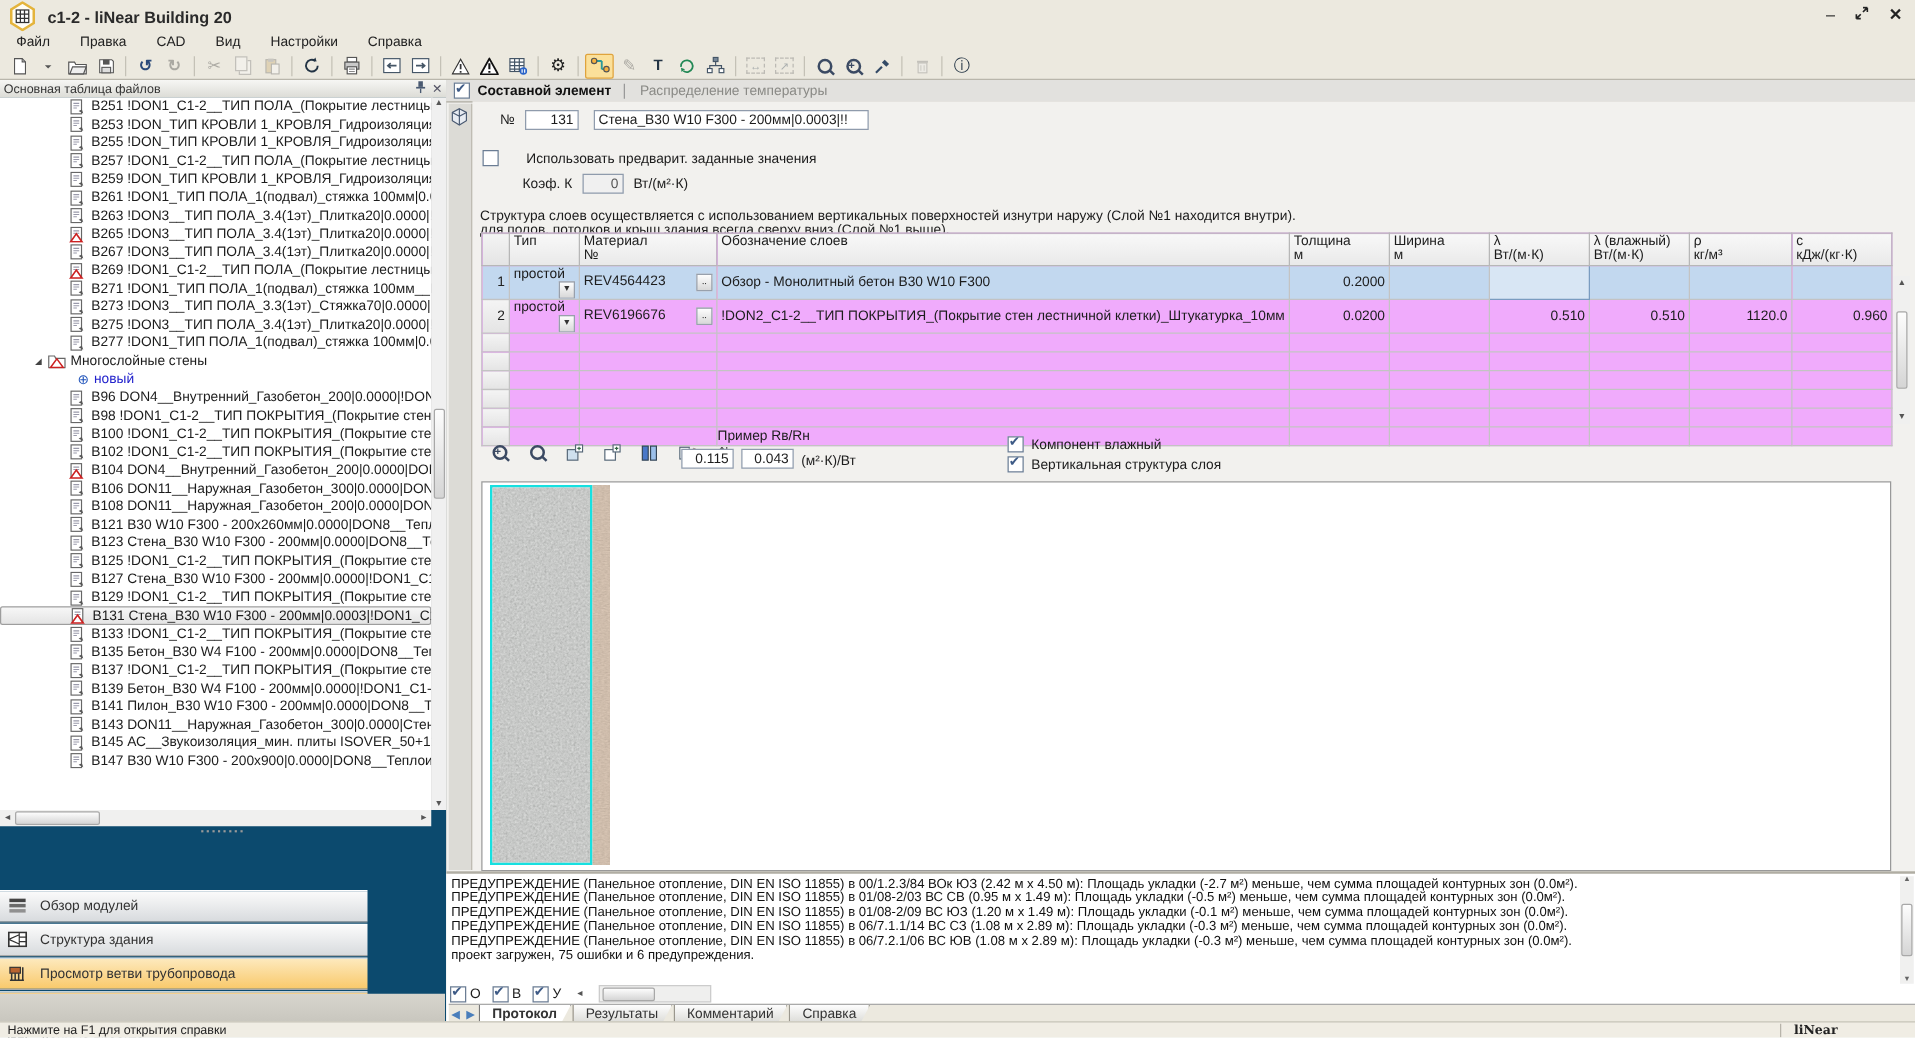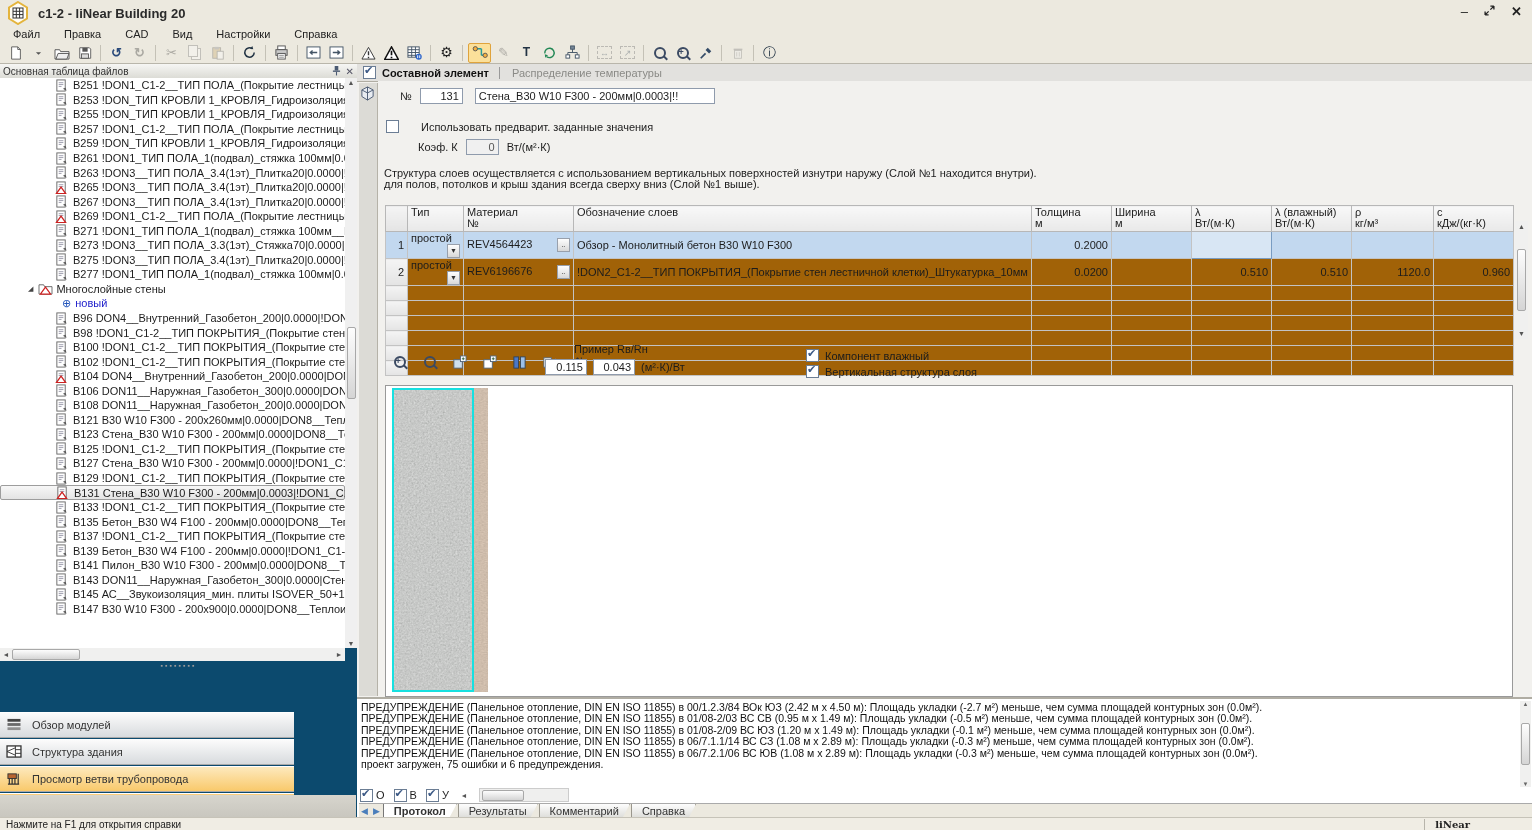--- a/index.html
+++ b/index.html
@@ -62,33 +62,33 @@
   .lbl{color:#1c1c1c;}
   .field{background:#fff;border:1px solid #8f9bac;font-size:11px;padding:0 3px;display:inline-flex;align-items:center;box-sizing:border-box;height:16px;}
   .field.num{justify-content:flex-end;}
   .field.ro{background:#f0f0f0;color:#555;}
   #row-num{position:absolute;left:22px;top:7px;display:flex;align-items:center;gap:8px;}
   #use-def{position:absolute;left:8px;top:39px;display:flex;align-items:center;gap:22px;}
   #coef-row{position:absolute;left:40px;top:58px;display:flex;align-items:center;gap:8px;}
   #note1{position:absolute;left:6px;top:86px;color:#1c1c1c;}
   #note2{position:absolute;left:6px;top:97px;color:#1c1c1c;}
   
-  #ltable{position:absolute;left:7px;top:124px;border-collapse:collapse;table-layout:fixed;background:#a16207;}
+  #ltable{position:absolute;left:7px;top:105px;border-collapse:collapse;table-layout:fixed;background:#f0abfc;}
   #ltable th,#ltable td{border:1px solid #c3c3c3;font-weight:normal;text-align:left;padding:0 3px;overflow:hidden;white-space:nowrap;font-size:11px;height:14px;}
   #ltable thead th{background:linear-gradient(#f8f8f8,#e9e9e9);border-color:#b7b7b7;height:24px;vertical-align:top;padding-top:1px;line-height:11px;}
   #ltable .numcol{background:linear-gradient(#f4f4f4,#e4e4e4);text-align:right;color:#222;}
   #ltable td.r{text-align:right;}
   #ltable tr.sel td{background:#c2d8ef;}
   #ltable tr.sel td.focuscell{background:#d8e6f4;border:1px solid #7a9cc0;}
   #ltable .ddbtn{float:right;width:11px;height:12px;background:linear-gradient(#fefefe,#d8d8d8);border:1px solid #98a0ac;font-size:7px;line-height:11px;text-align:center;color:#333;}
   #tbl-vsb{position:absolute;right:4px;top:140px;width:13px;height:118px;background:#f0f0ef;display:flex;flex-direction:column;justify-content:space-between;align-items:center;font-size:7px;color:#555;padding:2px 0;box-sizing:border-box;}
   
   #undertable{position:absolute;left:10px;top:272px;display:flex;align-items:center;gap:7px;}
   #example-lbl{position:absolute;left:196px;top:262px;}
-  #example-row{position:absolute;left:167px;top:278px;display:flex;align-items:center;gap:6px;}
+  #example-row{position:absolute;left:167px;top:278px;display:flex;align-items:flex-end;gap:6px;}
   #moist{position:absolute;left:428px;top:268px;display:flex;gap:6px;align-items:center;}
   #vert{position:absolute;left:428px;top:284px;display:flex;gap:6px;align-items:center;}
   
   #preview{position:absolute;left:7px;top:304px;width:1126px;height:310px;background:#fff;border:1px solid #999;}
   #texband{position:absolute;left:6px;top:2px;width:82px;height:304px;border:2px solid #17e0e0;box-sizing:border-box;}
   #plaster{position:absolute;left:88px;top:2px;width:14px;height:304px;}
   #prev-hsb{position:absolute;left:7px;top:616px;width:1127px;height:13px;background:#efefee;display:flex;align-items:center;border:1px solid #cfcfcc;box-sizing:border-box;}
   
   #log{position:absolute;left:0;top:633px;right:0;bottom:0;background:#fff;border-top:2px solid #b0ada3;}
   #logmsgs{position:absolute;left:4px;top:3px;right:14px;height:83px;overflow:hidden;}
@@ -688,21 +688,21 @@
     <div id="sidestrip">
       <span class="cube" style="display:inline-block"><svg viewBox="0 0 16 16" width="15" height="15">
             <path d="M8 1l6 3.2v7L8 15l-6-3.8v-7z" fill="#e8ecf2" stroke="#4a5a72"></path>
             <path d="M8 1v6.4l6-3.2M8 7.4L2 4.2M8 7.4V15" stroke="#4a5a72" fill="none"></path>
           </svg></span>
     </div>
     <div id="formarea">
       <div id="row-num">
         <span class="lbl">№</span>
         <span class="field num" style="width:43px">131</span>
-        <span class="field" style="width:240px;margin-left:4px">Стена_B30 W10 F300 - 200мм|0.0003|!!</span>
+        <span class="field" style="width:220px;margin-left:4px">Стена_B30 W10 F300 - 200мм|0.0003|!!</span>
       </div>
       <div id="use-def">
         <span class="cb"></span>
         <span class="lbl">Использовать предварит. заданные значения</span>
       </div>
       <div id="coef-row">
         <span class="lbl">Коэф. К</span>
         <span class="field num ro" style="width:33px">0</span>
         <span class="lbl">Вт/(м²·К)</span>
       </div>

